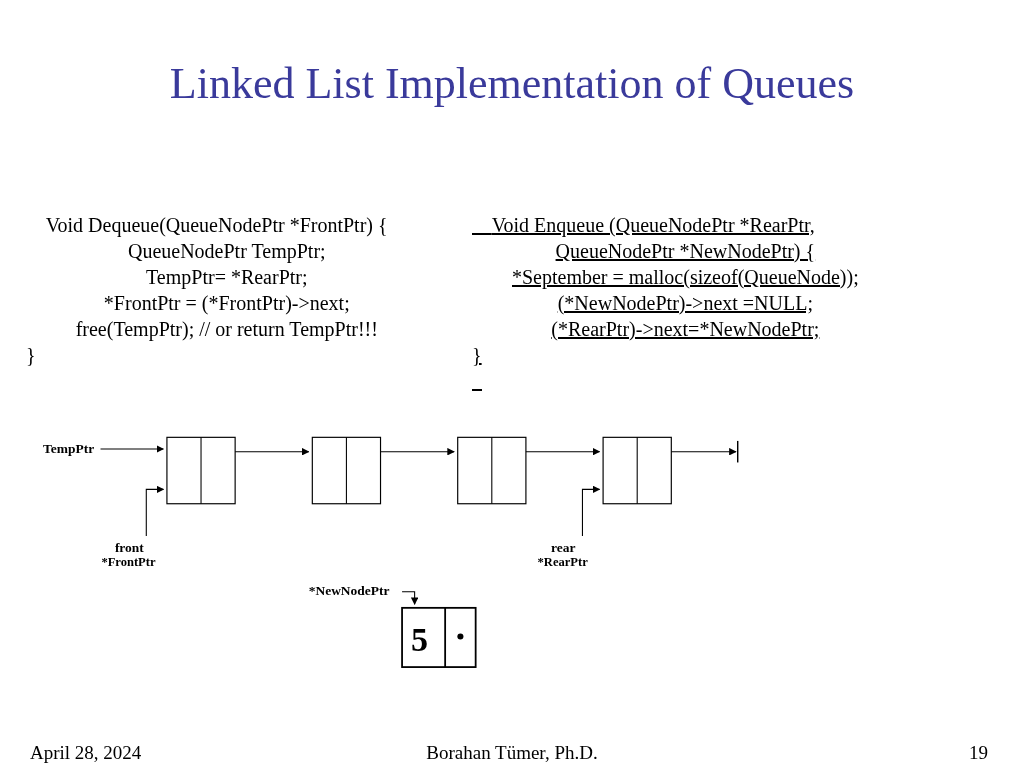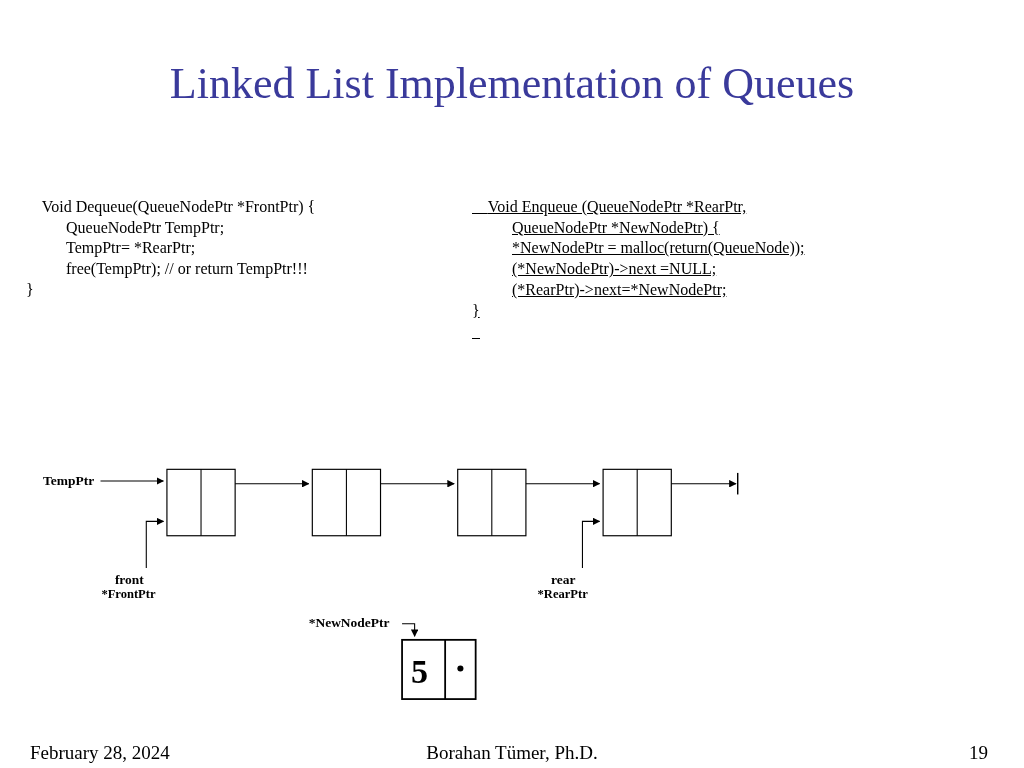--- a/index.html
+++ b/index.html
@@ -22,46 +22,46 @@
     position: absolute;
     top: 58px;
     left: 0;
     width: 1024px;
     text-align: center;
     font-size: 44px;
     color: #3a3a9b;
   }
   .code-col {
     position: absolute;
-    top: 176px;
-    font-size: 16px;
+    top: 186px;
+    font-size: 20px;
     line-height: 1.3;
     white-space: pre;
   }
   .code-left { left: 26px; }
   .code-right { left: 472px; text-decoration: underline; }
-  .indent { padding-left: 40px; display: block; }
+  .indent { padding-left: 40px; display: block; text-align: center; }
 
   
   .footer {
     position: absolute;
     bottom: 26px;
     left: 0;
     width: 1024px;
     font-size: 19px;
   }
   .footer-date { position: absolute; left: 30px; }
   .footer-author { position: absolute; left: 0; width: 1024px; text-align: center; }
   .footer-page { position: absolute; right: 36px; }
 
   
   .diagram {
     position: absolute;
     left: 0;
-    top: 436px;
+    top: 404px;
     width: 919px;
     height: 300px;
   }
   .diagram svg { width: 100%; height: 100%; }
 
   .label {
     font-family: "Times New Roman", Times, serif;
     font-weight: bold;
   }
   .label-small { font-size: 14px; }
@@ -74,26 +74,26 @@
   }
 </style>
 </head>
 <body>
 
 <div class="slide">
   <div class="title">Linked List Implementation of Queues</div>
 
   <div class="code-col code-left">
     <span>Void Dequeue(QueueNodePtr *FrontPtr) {</span>
-<span class="indent">QueueNodePtr TempPtr;</span><span class="indent">TempPtr= *RearPtr;</span><span class="indent">free(TempPtr); // or return TempPtr!!!</span><span>}</span>
+<span class="indent">QueueNodePtr TempPtr;</span><span class="indent">TempPtr= *RearPtr;</span><span class="indent">*FrontPtr = (*FrontPtr)-&gt;next;</span><span class="indent">free(TempPtr); // or return TempPtr!!!</span><span>}</span>
   </div>
 
   <div class="code-col code-right">
     <span>Void Enqueue (QueueNodePtr *RearPtr,</span>
-<span class="indent">QueueNodePtr *NewNodePtr) {</span><span class="indent">*NewNodePtr = malloc(return(QueueNode));</span><span class="indent">(*NewNodePtr)-&gt;next =NULL;</span><span class="indent">(*RearPtr)-&gt;next=*NewNodePtr;</span><span>}</span>
+<span class="indent">QueueNodePtr *NewNodePtr) {</span><span class="indent">*September = malloc(sizeof(QueueNode));</span><span class="indent">(*NewNodePtr)-&gt;next =NULL;</span><span class="indent">(*RearPtr)-&gt;next=*NewNodePtr;</span><span>}</span>
   </div>
 
   <div class="diagram">
     <svg viewBox="0 0 1024 300">
       <defs>
         <marker id="arrow" viewBox="0 0 10 10" refX="9" refY="5" markerWidth="7" markerHeight="7" orient="auto-start-reverse">
           <path d="M 0 0 L 10 5 L 0 10 z" fill="#000"></path>
         </marker>
       </defs>
 
@@ -137,17 +137,17 @@
         <text x="458" y="258" class="newnode-five">5</text>
         <circle cx="513" cy="242" r="3.4" fill="#000"></circle>
       </g>
 
       <text x="344" y="196" class="label label-med" text-anchor="start">*NewNodePtr</text>
       <path d="M 448 192 L 462 192 L 462 206" fill="none" stroke="#000" stroke-width="1.2" marker-end="url(#arrow)"></path>
     </svg>
   </div>
 
   <div class="footer">
-    <span class="footer-date">February 28, 2024</span>
+    <span class="footer-date">April 28, 2024</span>
     <span class="footer-author">Borahan Tümer, Ph.D.</span>
     <span class="footer-page">19</span>
   </div>
 </div>
 
 </body></html>

